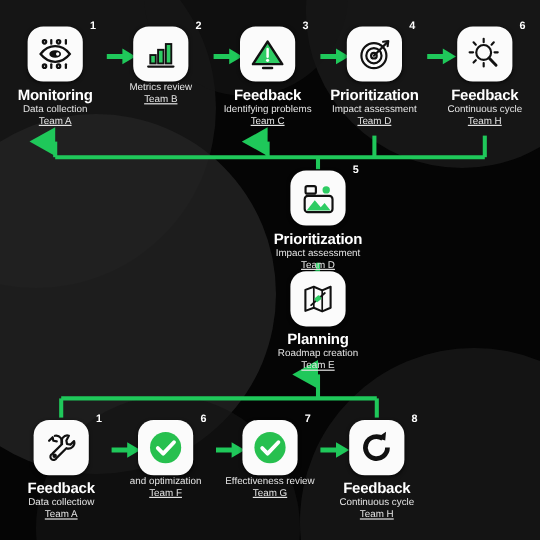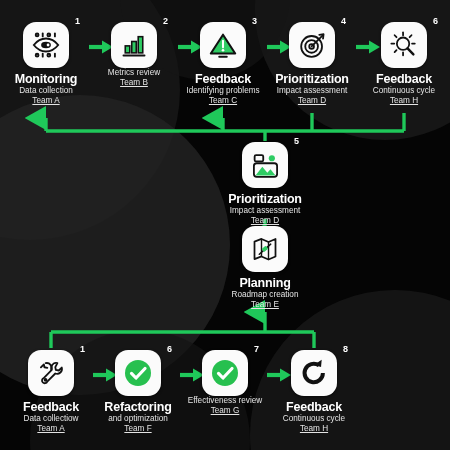--- a/index.html
+++ b/index.html
@@ -310,21 +310,20 @@
   <div class="node" style="left:92px; top:350px;">
     <div class="tile-wrap">
       <div class="tile">
         <svg width="32" height="32" viewBox="0 0 32 32">
           <circle cx="16" cy="16" r="13" fill="#27c04f"></circle>
           <path d="M9.5 16.4 L14 21 L23 11.5" fill="none" stroke="#fff" stroke-width="3.2" stroke-linecap="round" stroke-linejoin="round"></path>
         </svg>
       </div>
       <span class="badge">6</span>
     </div>
-    <div class="n-title">Refactoring</div>
     <div class="n-sub">and optimization</div>
     <div class="n-team">Team F</div>
   </div>
 
   <svg class="arrow" style="left:179px; top:366px;" viewBox="0 0 26 18">
     <path d="M1 9 H17" stroke="#1fc85a" stroke-width="4.2" fill="none"></path>
     <path d="M25 9 L14 2.5 L14 15.5 Z" fill="#1fc85a"></path>
   </svg>
 
   <div class="node" style="left:179px; top:350px;">

